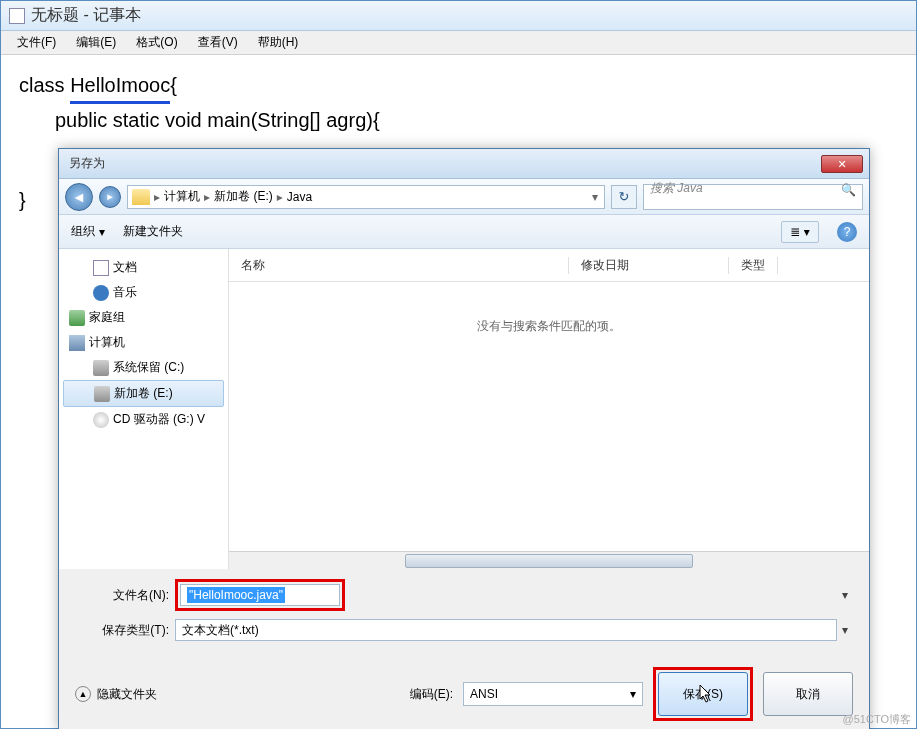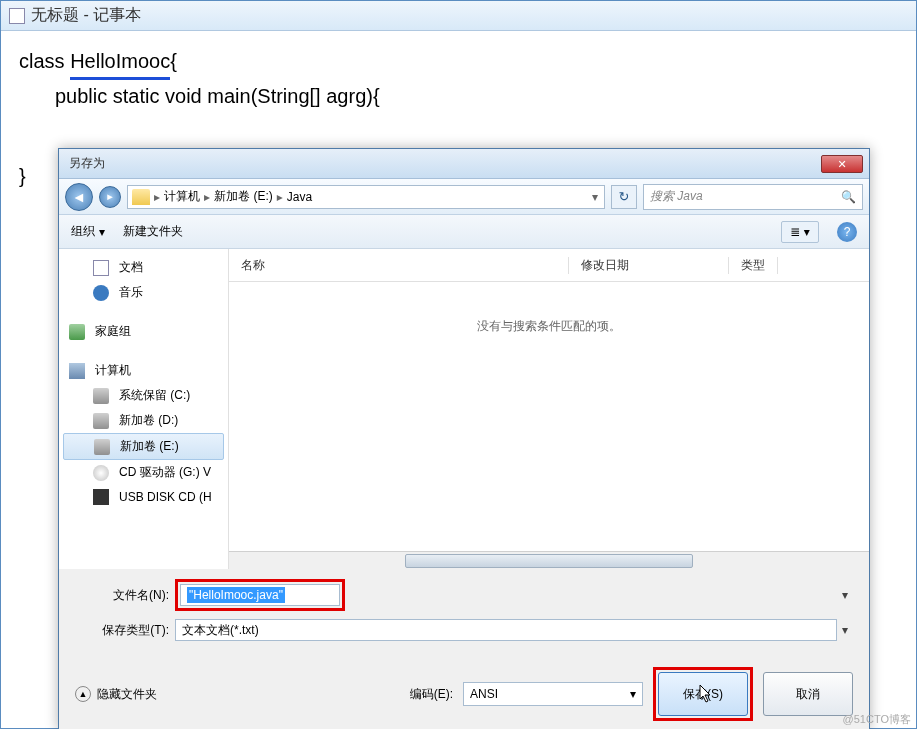--- a/index.html
+++ b/index.html
@@ -21,35 +21,35 @@
 .dlg-title { font-size: 12px; color: #333; flex: 1; padding-left: 4px; }
 .dlg-close { width: 42px; height: 18px; background: linear-gradient(#e48a8a, #c83232); border: 1px solid #803030; border-radius: 2px; color: #fff; text-align: center; font-size: 11px; line-height: 16px; cursor: pointer; }
 
 .dlg-nav { height: 36px; background: linear-gradient(#f7fbff, #e3eef8); display: flex; align-items: center; padding: 0 6px; gap: 6px; border-bottom: 1px solid #c0d2e4; }
 .nav-back, .nav-fwd { width: 28px; height: 28px; border-radius: 50%; background: radial-gradient(#9fc8ef, #4a7fb5); border: 1px solid #3a6a9a; display: flex; align-items: center; justify-content: center; color: #fff; cursor: pointer; font-size: 14px; }
 .nav-fwd { width: 22px; height: 22px; font-size: 11px; }
 .nav-path { flex: 1; height: 24px; background: #fff; border: 1px solid #a8bcd0; display: flex; align-items: center; padding-left: 4px; font-size: 12px; gap: 4px; }
 .path-folder-icon { width: 18px; height: 16px; background: linear-gradient(#ffe9a5, #f0c952); border-radius: 2px 2px 0 0; }
 .path-sep { color: #666; }
 .nav-refresh { width: 26px; height: 24px; background: #eaf2fa; border: 1px solid #a8bcd0; display: flex; align-items: center; justify-content: center; cursor: pointer; color: #2a5a8a; font-size: 13px; }
-.nav-search { width: 220px; height: 24px; background: #fff; border: 1px solid #a8bcd0; display: flex; align-items: center; padding: 12px 6px; font-size: 12px; color: #888; font-style: italic; }
+.nav-search { width: 220px; height: 24px; background: #fff; border: 1px solid #a8bcd0; display: flex; align-items: flex-end; padding: 12px 6px; font-size: 12px; color: #888; font-style: italic; }
 .nav-search .srch-icon { margin-left: auto; color: #3a6a9a; font-style: normal; }
 
 .dlg-toolbar { height: 34px; background: linear-gradient(#f4f8fc, #e4edf6); display: flex; align-items: center; padding: 0 12px; gap: 18px; border-bottom: 1px solid #c8d6e4; font-size: 12px; }
 .tb-item { display: flex; align-items: center; gap: 4px; cursor: pointer; }
 .tb-spacer { flex: 1; }
 .tb-view { width: 38px; height: 22px; border: 1px solid #b0c4d8; background: #eaf2fa; border-radius: 2px; display: flex; align-items: center; justify-content: center; cursor: pointer; }
 .tb-help { width: 20px; height: 20px; border-radius: 50%; background: radial-gradient(#7ab6ef, #3a7ac0); color: #fff; display: flex; align-items: center; justify-content: center; font-size: 12px; cursor: pointer; }
 
 .dlg-body { display: flex; height: 320px; background: #fff; }
 .sidebar { width: 170px; border-right: 1px solid #e0e0e0; overflow-y: auto; padding: 6px 0; font-size: 12px; }
-.sidebar-item { display: flex; align-items: center; padding: 4px 8px 4px 18px; gap: 10px; cursor: pointer; white-space: nowrap; }
+.sidebar-item { display: flex; align-items: center; padding: 4px 8px 4px 18px; gap: 4px; cursor: pointer; white-space: nowrap; }
 .sidebar-item.indent { padding-left: 34px; }
 .sidebar-item.selected { background: linear-gradient(#e8f2fc, #d0e4f6); border: 1px solid #a6c8e8; border-radius: 2px; margin: 0 4px; padding-left: 30px; }
-.sidebar-item.header { padding-left: 10px; margin-top: 14px; }
+.sidebar-item.header { padding-left: 10px; margin-top: 0; }
 .sb-icon { width: 16px; height: 16px; display: inline-block; }
 .ic-doc { background: #fff; border: 1px solid #88a; }
 .ic-music { background: #3a7ac0; border-radius: 50%; }
 .ic-home { background: linear-gradient(#a0d0a0, #4a9a4a); border-radius: 2px; }
 .ic-pc { background: linear-gradient(#b0c8e0, #6a8ab0); }
 .ic-drive { background: linear-gradient(#d0d0d0, #909090); border-radius: 2px; }
 .ic-cd { background: radial-gradient(#fff, #c0c0c0); border-radius: 50%; }
 .ic-usb { background: #333; }
 
 .filelist { flex: 1; position: relative; }
@@ -82,20 +82,27 @@
 
 .watermark { position: absolute; bottom: 2px; right: 6px; font-size: 11px; color: #aaa; }
 </style>
 </head>
 <body>
 
 <div class="notepad-window">
   <div class="notepad-titlebar">
     <div class="notepad-icon"></div>
     <span class="notepad-title">无标题 - 记事本</span>
+  </div>
+  <div class="notepad-menubar">
+    <span>文件(F)</span>
+    <span>编辑(E)</span>
+    <span>格式(O)</span>
+    <span>查看(V)</span>
+    <span>帮助(H)</span>
   </div>
   <div class="notepad-content">
     <div>
       <span>class </span><span class="underline-red">HelloImooc</span><span>{</span>
     </div>
     <div class="code-line2">public static void main(String[] agrg){</div>
     <div class="brace-close">}</div>
   </div>
 </div>
 
@@ -153,35 +160,27 @@
           <span>家庭组</span>
         </div>
       <div class="sidebar-item header">
           <span class="sb-icon ic-pc"></span>
           <span>计算机</span>
         </div>
       <div class="sidebar-item indent">
           <span class="sb-icon ic-drive"></span>
           <span>系统保留 (C:)</span>
         </div>
-      <div class="sidebar-item indent">
-          <span class="sb-icon ic-drive"></span>
-          <span>新加卷 (D:)</span>
-        </div>
       <div class="sidebar-item selected">
           <span class="sb-icon ic-drive"></span>
           <span>新加卷 (E:)</span>
         </div>
       <div class="sidebar-item indent">
           <span class="sb-icon ic-cd"></span>
           <span>CD 驱动器 (G:) V</span>
-        </div>
-      <div class="sidebar-item indent">
-          <span class="sb-icon ic-usb"></span>
-          <span>USB DISK CD (H</span>
         </div>
     </div>
     <div class="filelist">
       <div class="filelist-header">
         <div class="fh-col fh-name">名称</div>
         <div class="fh-col fh-date">修改日期</div>
         <div class="fh-col">类型</div>
       </div>
       <div class="empty-msg">没有与搜索条件匹配的项。</div>
       <div class="hscroll">

